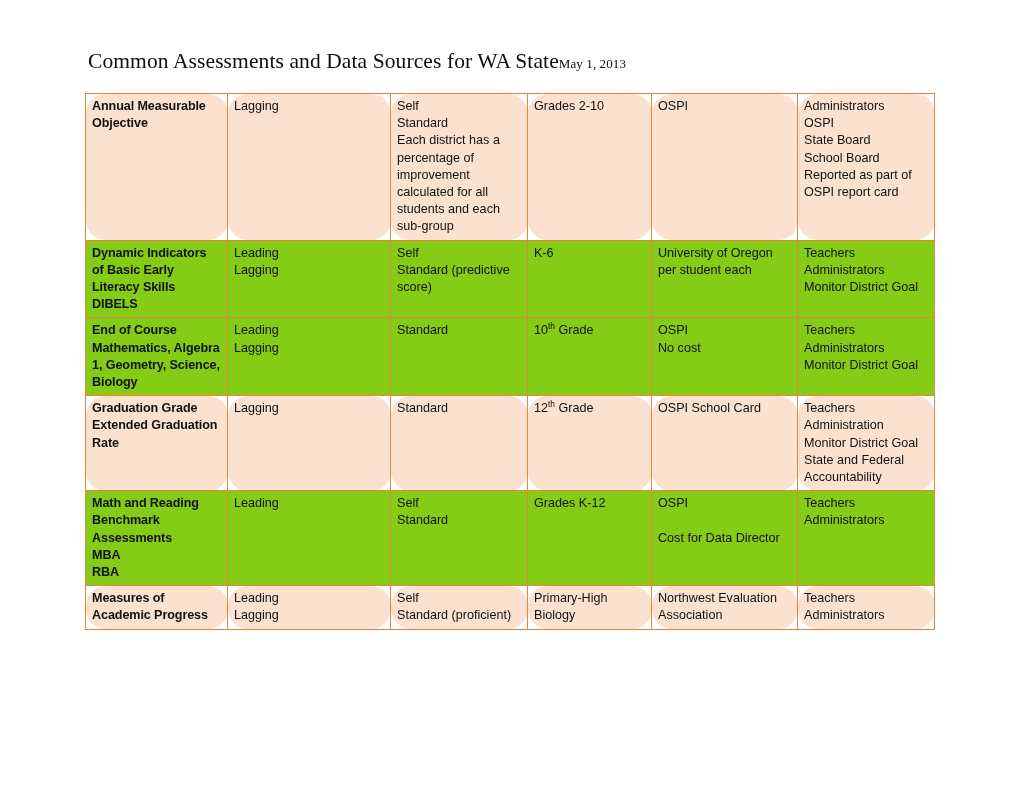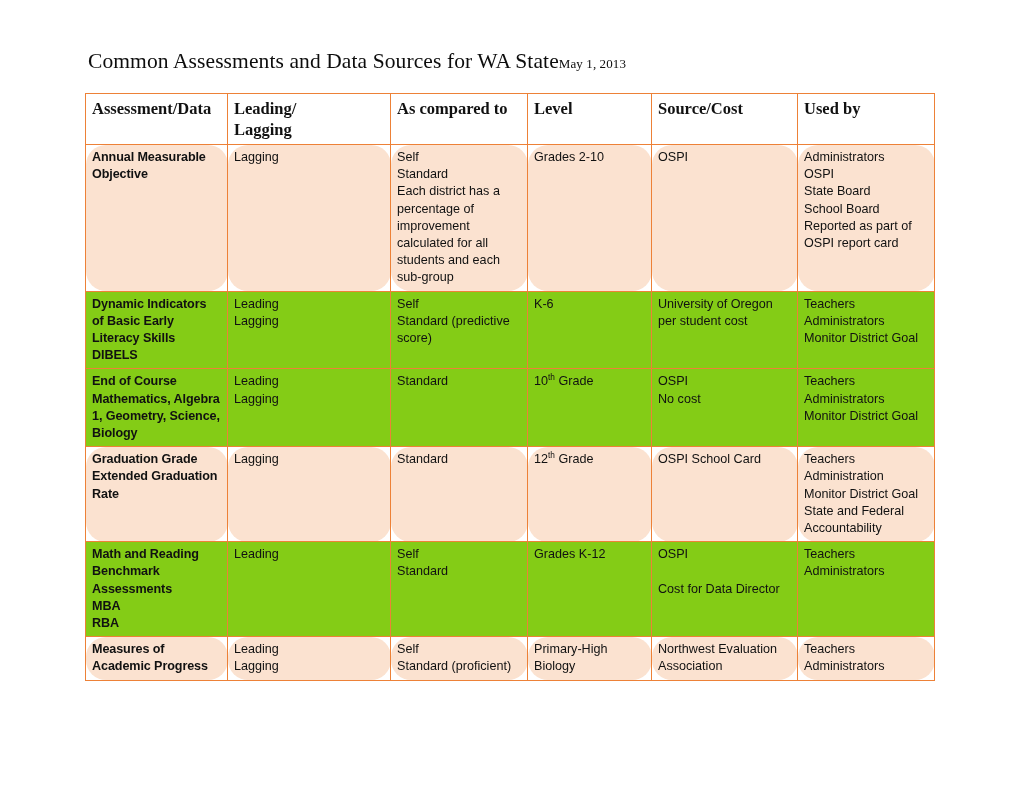--- a/index.html
+++ b/index.html
@@ -96,41 +96,20 @@
   <table class="assess">
     <colgroup>
       <col class="c0">
         <col class="c1">
         <col class="c2">
         <col class="c3">
         <col class="c4">
         <col class="c5">
     </colgroup>
     <tbody id="table-body">
-        <tr class="head">
-          <td>
-            <div class="cellwrap">Assessment/Data</div>
-          </td>
-          <td>
-            <div class="cellwrap">Leading/
-Lagging</div>
-          </td>
-          <td>
-            <div class="cellwrap">As compared to</div>
-          </td>
-          <td>
-            <div class="cellwrap">Level</div>
-          </td>
-          <td>
-            <div class="cellwrap">Source/Cost</div>
-          </td>
-          <td>
-            <div class="cellwrap">Used by</div>
-          </td>
-        </tr>
         <tr class="shaded">
           <td class="assessment-name">
             <div class="cellwrap">Annual Measurable Objective</div>
           </td>
           <td>
             <div class="cellwrap">Lagging</div>
           </td>
           <td>
             <div class="cellwrap">Self<br>Standard<br>Each district has a percentage of improvement calculated for all students and each sub-group</div>
           </td>
@@ -151,21 +130,21 @@
           <td>
             <div class="cellwrap">Leading<br>Lagging</div>
           </td>
           <td>
             <div class="cellwrap">Self<br>Standard (predictive score)</div>
           </td>
           <td>
             <div class="cellwrap">K-6</div>
           </td>
           <td>
-            <div class="cellwrap">University of Oregon per student cost</div>
+            <div class="cellwrap">University of Oregon per student each</div>
           </td>
           <td>
             <div class="cellwrap">Teachers<br>Administrators<br>Monitor District Goal</div>
           </td>
         </tr>
         <tr class="plain">
           <td class="assessment-name">
             <div class="cellwrap">End of Course Mathematics, Algebra 1, Geometry, Science, Biology</div>
           </td>
           <td>

